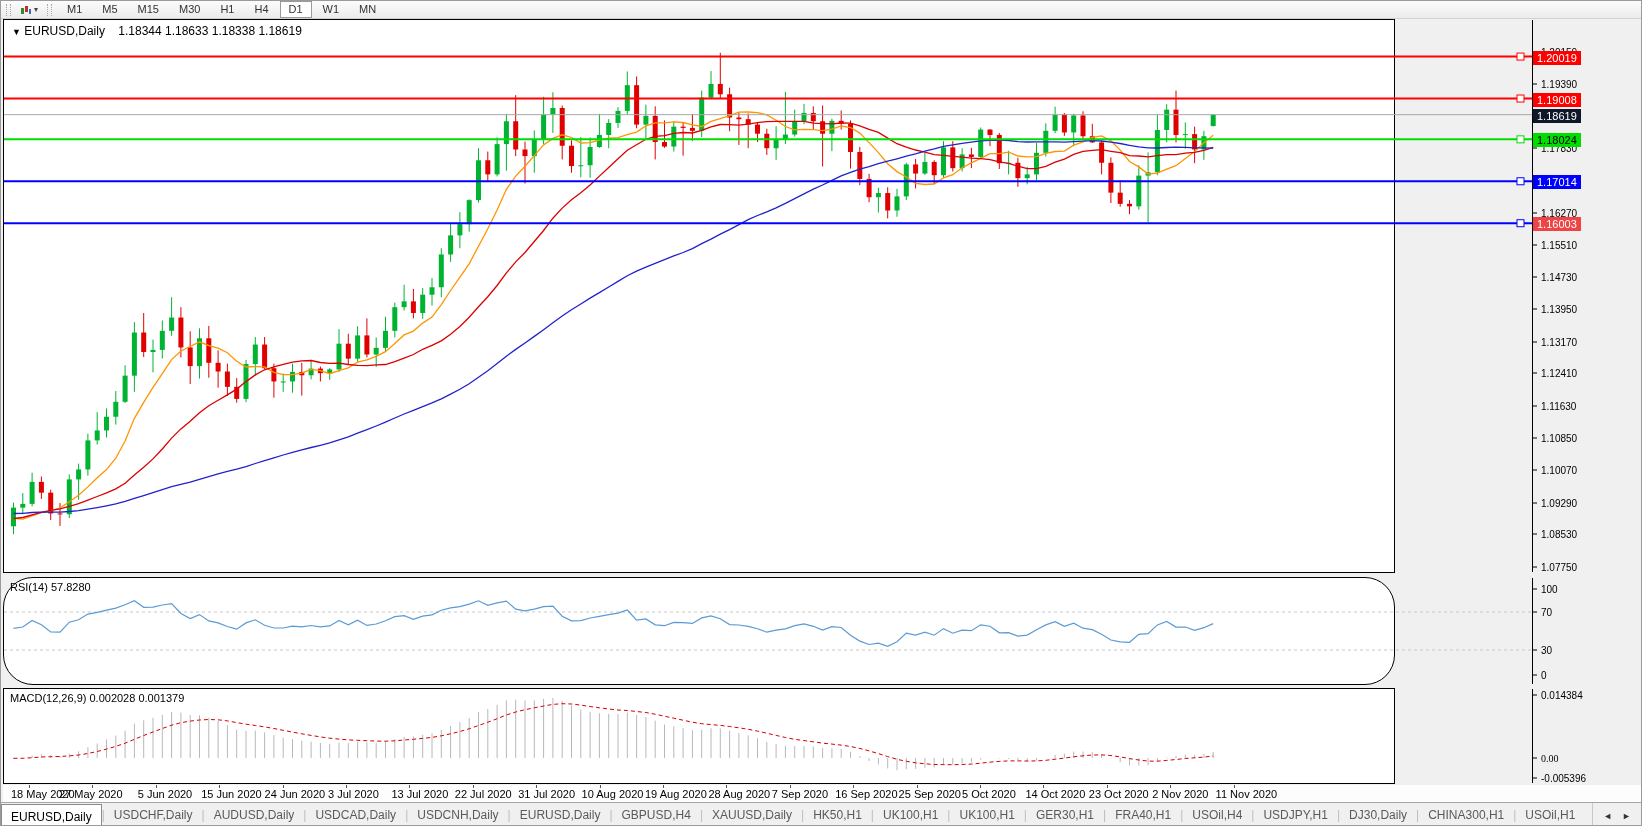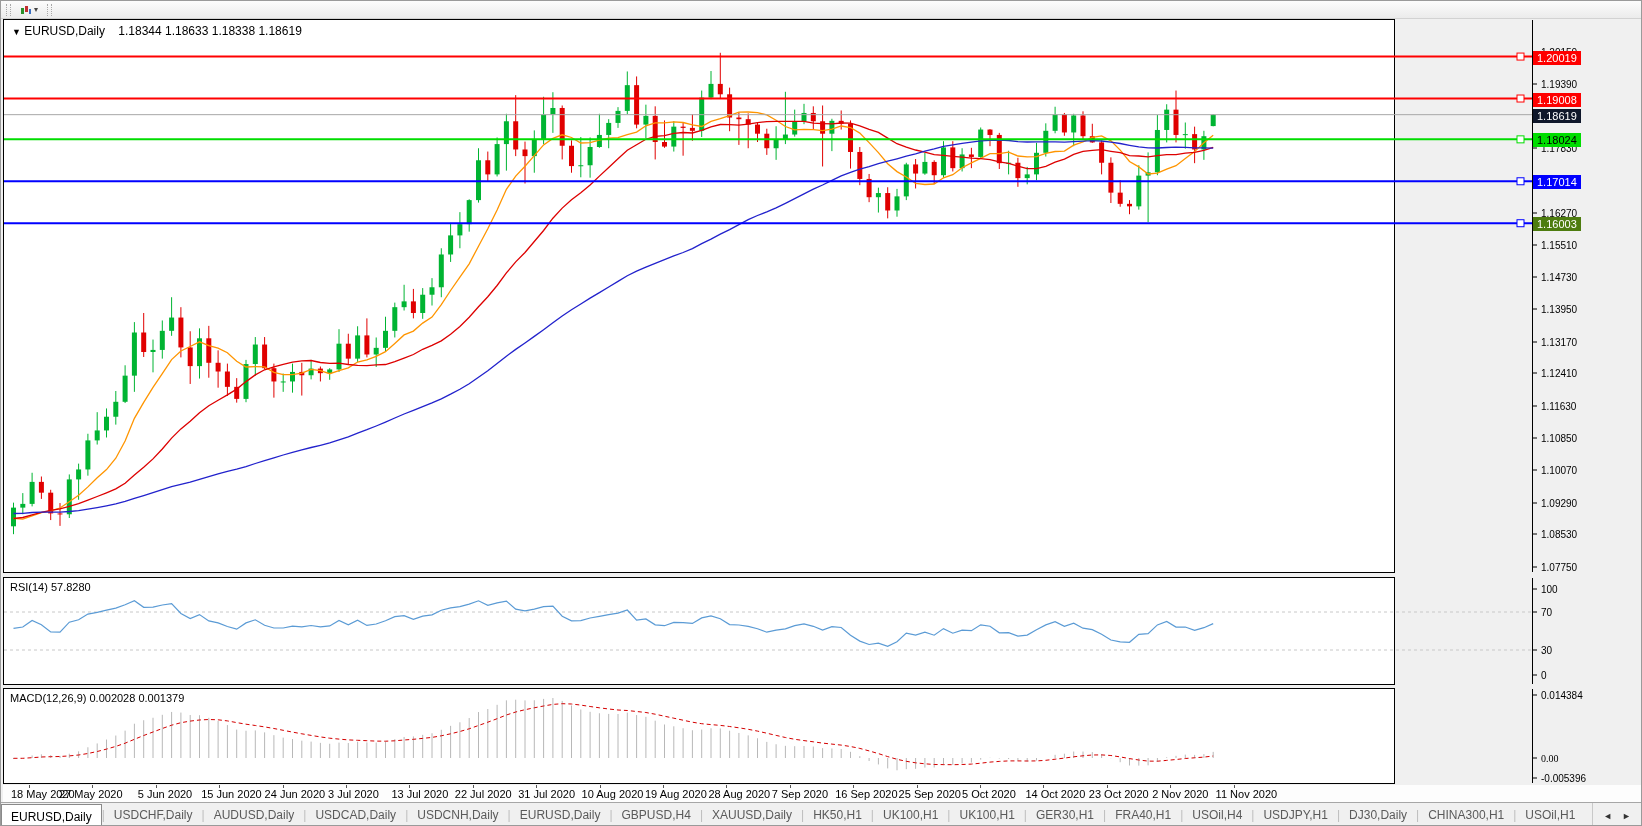--- a/index.html
+++ b/index.html
@@ -12,21 +12,21 @@
            display:flex;align-items:center;}
   .grip{width:3px;height:12px;border-left:1px dotted #a8a8a8;border-right:1px dotted #a8a8a8;margin:0 5px;}
   .tool-icon{display:flex;align-items:center;gap:2px;padding:0 4px;height:15px;}
   .caret{font-size:8px;color:#444;line-height:15px;}
   .tf-btn{height:15px;line-height:14px;padding:0 8px;font-size:11px;color:#333;
           border:1px solid transparent;margin:0 1px;cursor:default;}
   .tf-btn.active{background:#fff;border:1px solid #9a9a9a;}
   
   .pane{position:absolute;left:2px;width:1392px;background:#fff;border:1px solid #000;box-sizing:border-box;}
   #pane-main{top:18px;height:554px;}
-  #pane-rsi{top:576px;height:108px;}
+  #pane-rsi{top:576px;height:108px;border-radius:30px;}
   #pane-macd{top:687px;height:96px;}
   .pane svg{position:absolute;top:0;left:0;}
   .axis-vline{position:absolute;top:0;bottom:0;left:1528px;width:1px;background:#000;}
   .axis-label{position:absolute;left:1537px;font-size:10px;color:#000;transform:translateY(-50%);white-space:nowrap;}
   .axis-tick{position:absolute;left:1529px;width:4px;height:1px;background:#000;transform:translateY(-50%);}
   .badge{position:absolute;left:1529px;height:14px;line-height:14px;font-size:11px;
          padding:0 4px;transform:translateY(-50%);white-space:nowrap;z-index:5;}
   .chart-title{position:absolute;top:4px;left:8px;font-size:12px;color:#000;z-index:4;}
   .chart-title .sym{margin-right:10px;}
   .ind-label{position:absolute;top:3px;left:6px;font-size:11px;color:#000;z-index:4;}
@@ -54,20 +54,31 @@
     <div class="grip"></div>
     <div class="tool-icon">
       <svg width="12" height="12">
         <rect x="1" y="4" width="3" height="6" fill="#2a8f2a"></rect>
         <rect x="5" y="2" width="3" height="6" fill="#c03030"></rect>
         <rect x="9" y="5" width="2" height="5" fill="#3a6fc0"></rect>
       </svg>
       <span class="caret">▾</span>
     </div>
     <div class="grip"></div>
+    <div id="tf-buttons" style="display:flex;align-items:center;">
+        <div class="tf-btn">M1</div>
+        <div class="tf-btn">M5</div>
+        <div class="tf-btn">M15</div>
+        <div class="tf-btn">M30</div>
+        <div class="tf-btn">H1</div>
+        <div class="tf-btn">H4</div>
+        <div class="tf-btn active">D1</div>
+        <div class="tf-btn">W1</div>
+        <div class="tf-btn">MN</div>
+      </div>
   </div>
 
   <div class="pane" id="pane-main">
     <svg id="main-svg" width="1528" height="552">
         <line x1="9.5" y1="482.64500000000027" x2="9.5" y2="514.1850000000005" stroke="#00b432" stroke-width="1"></line>
         <rect x="7" y="487.6250000000007" width="5" height="18.674999999999784" fill="#00b432"></rect>
         <line x1="18.8" y1="473.1000000000004" x2="18.8" y2="494.26499999999993" stroke="#00b432" stroke-width="1"></line>
         <rect x="16.3" y="483.89000000000016" width="5" height="3.7350000000005252" fill="#00b432"></rect>
         <line x1="28.1" y1="452.7649999999999" x2="28.1" y2="486.3799999999999" stroke="#00b432" stroke-width="1"></line>
         <rect x="25.6" y="461.8950000000007" width="5" height="21.994999999999436" fill="#00b432"></rect>
@@ -374,21 +385,21 @@
         <div class="axis-tick" style="top: 482.815px;"></div>
         <div class="axis-label" style="top: 482.815px;">1.09290</div>
         <div class="axis-tick" style="top: 514.355px;"></div>
         <div class="axis-label" style="top: 514.355px;">1.08530</div>
         <div class="axis-tick" style="top: 546.725px;"></div>
         <div class="axis-label" style="top: 546.725px;">1.07750</div>
         <div class="badge" style="top: 37.5615px; background: rgb(255, 0, 0); color: rgb(255, 255, 255);">1.20019</div>
         <div class="badge" style="top: 79.518px; background: rgb(255, 0, 0); color: rgb(255, 255, 255);">1.19008</div>
         <div class="badge" style="top: 120.354px; background: rgb(0, 221, 0); color: rgb(0, 0, 0);">1.18024</div>
         <div class="badge" style="top: 162.269px; background: rgb(0, 0, 255); color: rgb(255, 255, 255);">1.17014</div>
-        <div class="badge" style="top: 204.226px; background: #4d7c0f; color: rgb(255, 255, 255);">1.16003</div>
+        <div class="badge" style="top: 204.226px; background: #ef4444; color: rgb(255, 255, 255);">1.16003</div>
         <div class="badge" style="top: 95.6615px; background: #0f172a; color: rgb(255, 255, 255);">1.18619</div>
       </div>
   </div>
 
   <div class="pane" id="pane-rsi">
     <svg id="rsi-svg" width="1528" height="106">
         <line x1="0" y1="34" x2="1528" y2="34" stroke="#c8c8c8" stroke-width="1" stroke-dasharray="3 3"></line>
         <line x1="0" y1="72" x2="1528" y2="72" stroke="#c8c8c8" stroke-width="1" stroke-dasharray="3 3"></line>
         <polyline points="9.5,50.3 18.8,49.0 28.1,42.4 37.4,46.7 46.7,53.9 56.0,54.2 65.3,44.2 74.6,41.8 83.9,36.1 93.2,34.4 102.5,32.2 111.8,30.1 121.1,26.8 130.4,22.7 139.7,29.3 149.0,29.1 158.3,27.0 167.6,25.7 176.9,35.4 186.2,40.6 195.5,36.6 204.8,42.9 214.1,44.9 223.4,48.5 232.7,51.2 242.0,44.9 251.3,41.8 260.6,47.2 269.9,50.0 279.2,50.0 288.5,48.1 297.8,48.9 307.1,47.5 316.4,48.8 325.7,47.9 335.0,42.4 344.3,46.8 353.6,42.2 362.9,47.4 372.2,46.0 381.5,42.7 390.8,38.6 400.1,37.7 409.4,41.3 418.7,38.1 428.0,36.9 437.3,32.2 446.6,29.9 455.9,28.6 465.2,26.1 474.5,22.8 483.8,27.3 493.1,24.8 502.4,23.1 511.7,31.1 521.0,32.9 530.3,31.1 539.6,28.7 548.9,28.1 558.2,38.2 567.5,42.8 576.8,42.7 586.1,40.0 595.4,38.3 604.7,36.7 614.0,35.1 623.3,32.0 632.6,42.1 641.9,40.9 651.2,46.8 660.5,47.7 669.8,44.4 679.1,44.7 688.4,45.4 697.7,39.9 707.0,37.9 716.3,40.7 725.6,46.6 734.9,47.0 744.2,48.4 753.5,50.7 762.8,54.2 772.1,52.2 781.4,50.9 790.7,47.7 800.0,45.8 809.3,48.3 818.6,52.0 827.9,48.6 837.2,49.5 846.5,57.3 855.8,63.1 865.1,66.5 874.4,65.2 883.7,68.3 893.0,63.8 902.3,55.1 911.6,57.1 920.9,54.2 930.2,57.2 939.5,50.6 948.8,55.2 958.1,52.1 967.4,52.7 976.7,46.8 986.0,48.2 995.3,54.8 1004.6,54.7 1013.9,58.1 1023.2,57.1 1032.5,51.7 1041.8,46.9 1051.1,43.7 1060.4,48.4 1069.7,45.1 1079.0,50.2 1088.3,51.7 1097.6,56.3 1106.9,62.0 1116.2,63.9 1125.5,64.3 1134.8,56.4 1144.1,55.6 1153.4,46.9 1162.7,43.4 1172.0,49.1 1181.3,49.0 1190.6,52.4 1199.9,49.7 1209.2,45.6" fill="none" stroke="#5b9bd5" stroke-width="1.2"></polyline>
       </svg>

